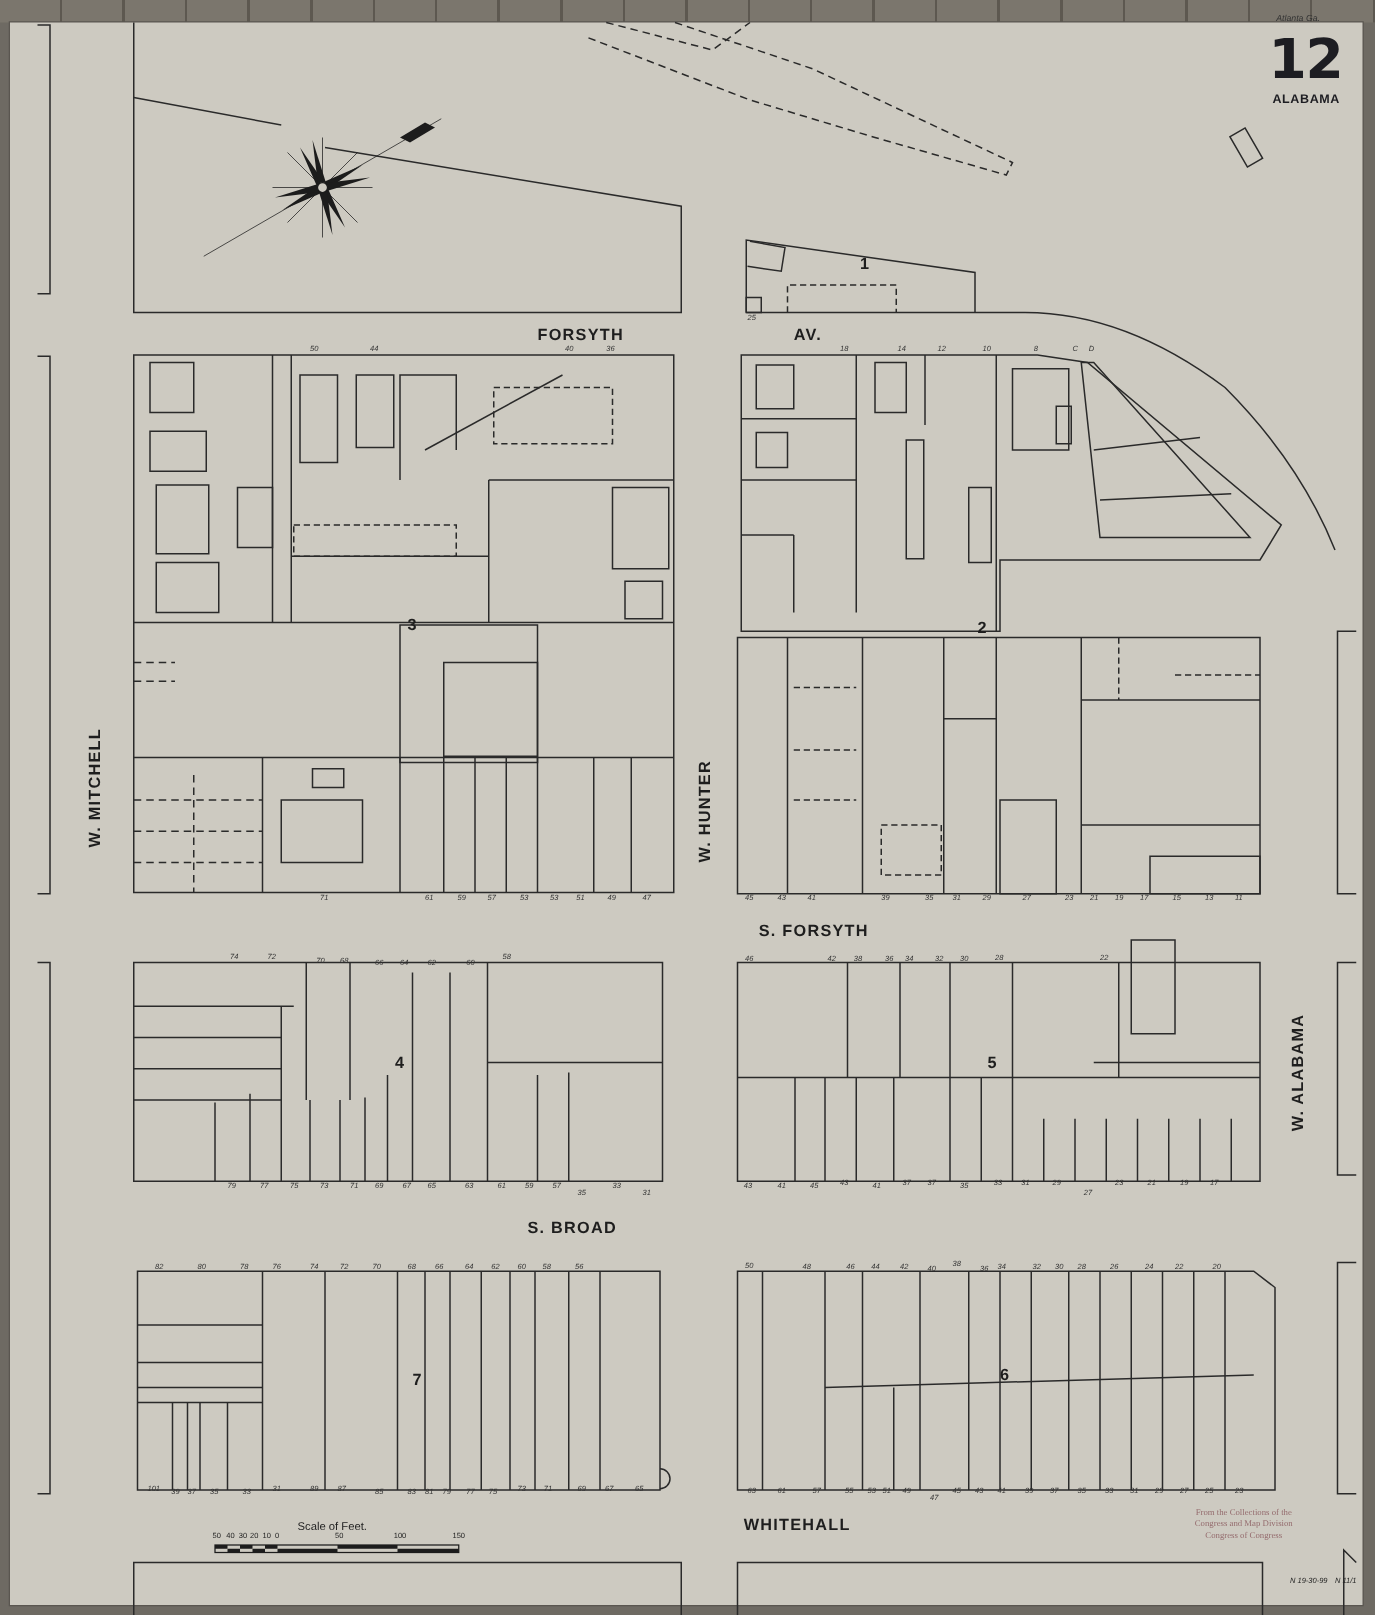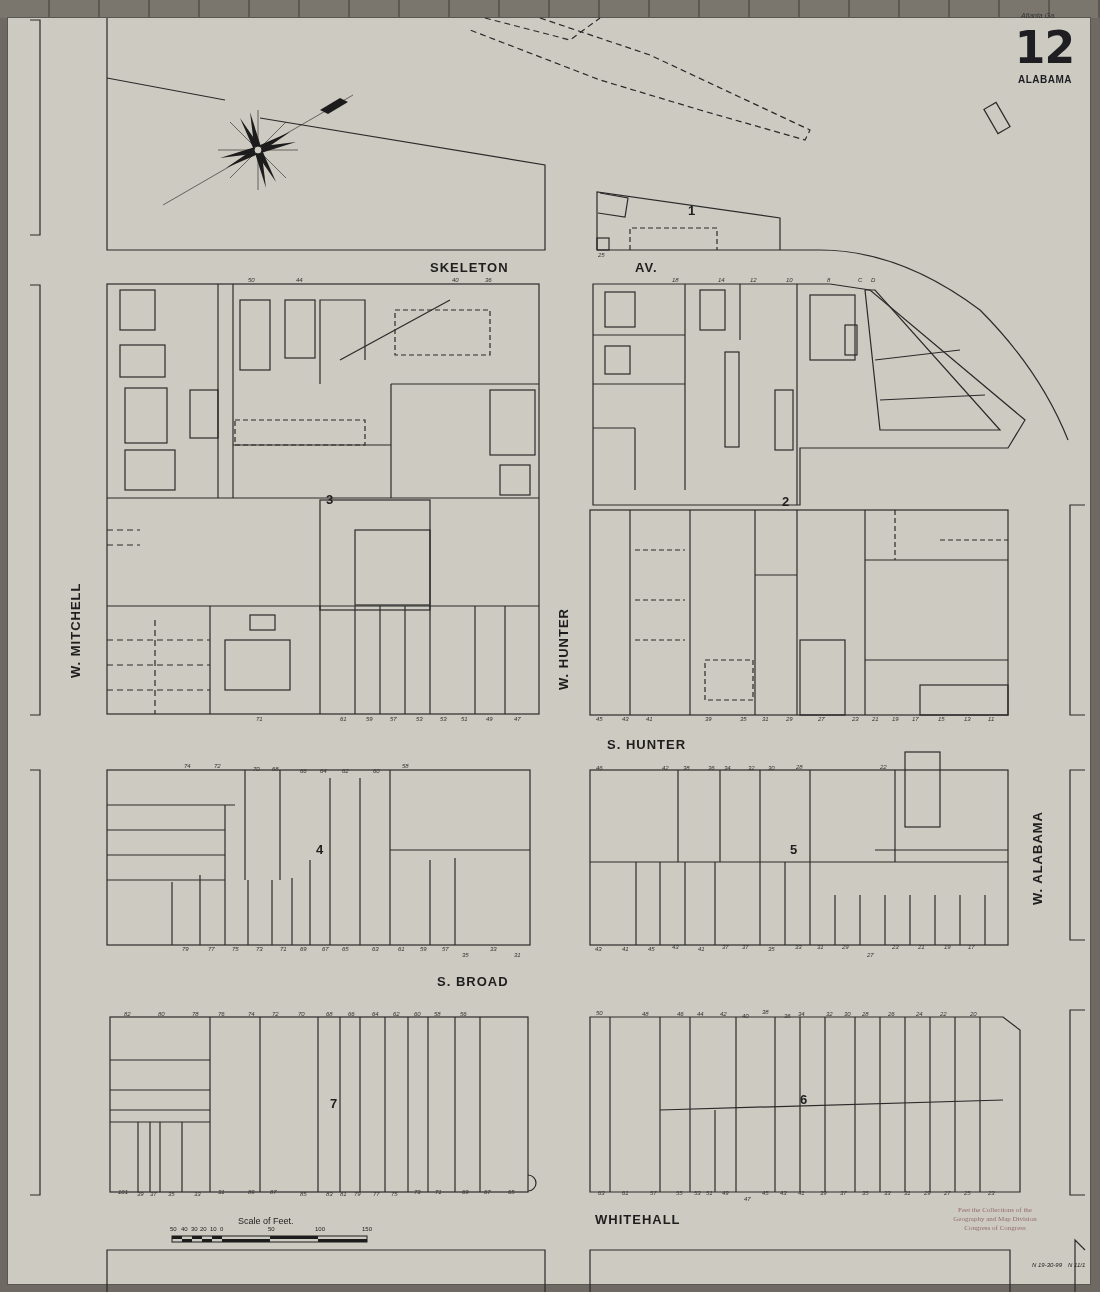--- a/index.html
+++ b/index.html
@@ -251,27 +251,27 @@
     <rect x="98" y="0" width="48" height="3" fill="#1c1c1c"></rect>
     <rect x="146" y="3" width="49" height="3" fill="#1c1c1c"></rect>
   </g>
   <line x1="107" y1="1250" x2="107" y2="1250"></line>
 </svg>
 
 <div class="atlas">Atlanta Ga.</div>
 <div class="sheetnum">12</div>
 <div class="sheetname">ALABAMA</div>
 
-<div class="street" style="left:430px;top:260px;">SKELETON</div>
+<div class="street" style="left:430px;top:260px;">FORSYTH</div>
 <div class="street" style="left:635px;top:260px;">AV.</div>
 <div class="street vert" style="left:68px;top:678px;">W. MITCHELL</div>
 <div class="street vert" style="left:556px;top:690px;">W. HUNTER</div>
 <div class="street vert" style="left:1030px;top:905px;">W. ALABAMA</div>
-<div class="street" style="left:607px;top:737px;">S. HUNTER</div>
-<div class="street" style="left:437px;top:974px;">S. BROAD</div>
+<div class="street" style="left:607px;top:737px;">S. FORSYTH</div>
+<div class="street" style="left:422px;top:974px;">S. BROAD</div>
 <div class="street" style="left:595px;top:1212px;">WHITEHALL</div>
 
 <div class="blocknum" style="left:688px;top:203px;">1</div>
 <div class="blocknum" style="left:782px;top:494px;">2</div>
 <div class="blocknum" style="left:326px;top:492px;">3</div>
 <div class="blocknum" style="left:316px;top:842px;">4</div>
 <div class="blocknum" style="left:790px;top:842px;">5</div>
 <div class="blocknum" style="left:800px;top:1092px;">6</div>
 <div class="blocknum" style="left:330px;top:1096px;">7</div>
 
@@ -445,18 +445,18 @@
 <div class="scale-tick" style="left:181px;">40</div>
 <div class="scale-tick" style="left:191px;">30</div>
 <div class="scale-tick" style="left:200px;">20</div>
 <div class="scale-tick" style="left:210px;">10</div>
 <div class="scale-tick" style="left:220px;">0</div>
 <div class="scale-tick" style="left:268px;">50</div>
 <div class="scale-tick" style="left:315px;">100</div>
 <div class="scale-tick" style="left:362px;">150</div>
 
 <div class="stamp">
-  <div>Feet the Collections of the</div>
-  <div>Geography and Map Division</div>
+  <div>From the Collections of the</div>
+  <div>Congress and Map Division</div>
   <div>Congress of Congress</div>
 </div>
 <div class="corner-note" style="left:1032px;top:1262px;">N 19-30-99</div>
 <div class="corner-note" style="left:1068px;top:1262px;">N 11/1</div>
 
 </body></html>

